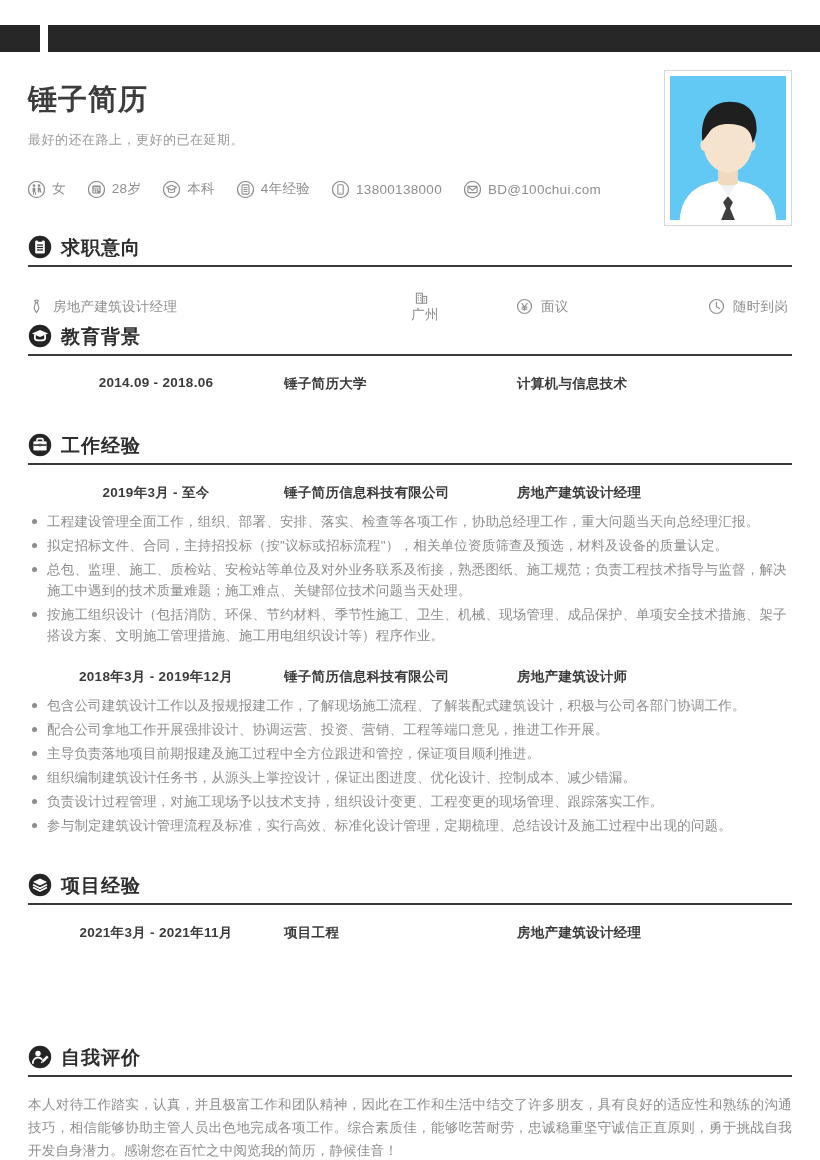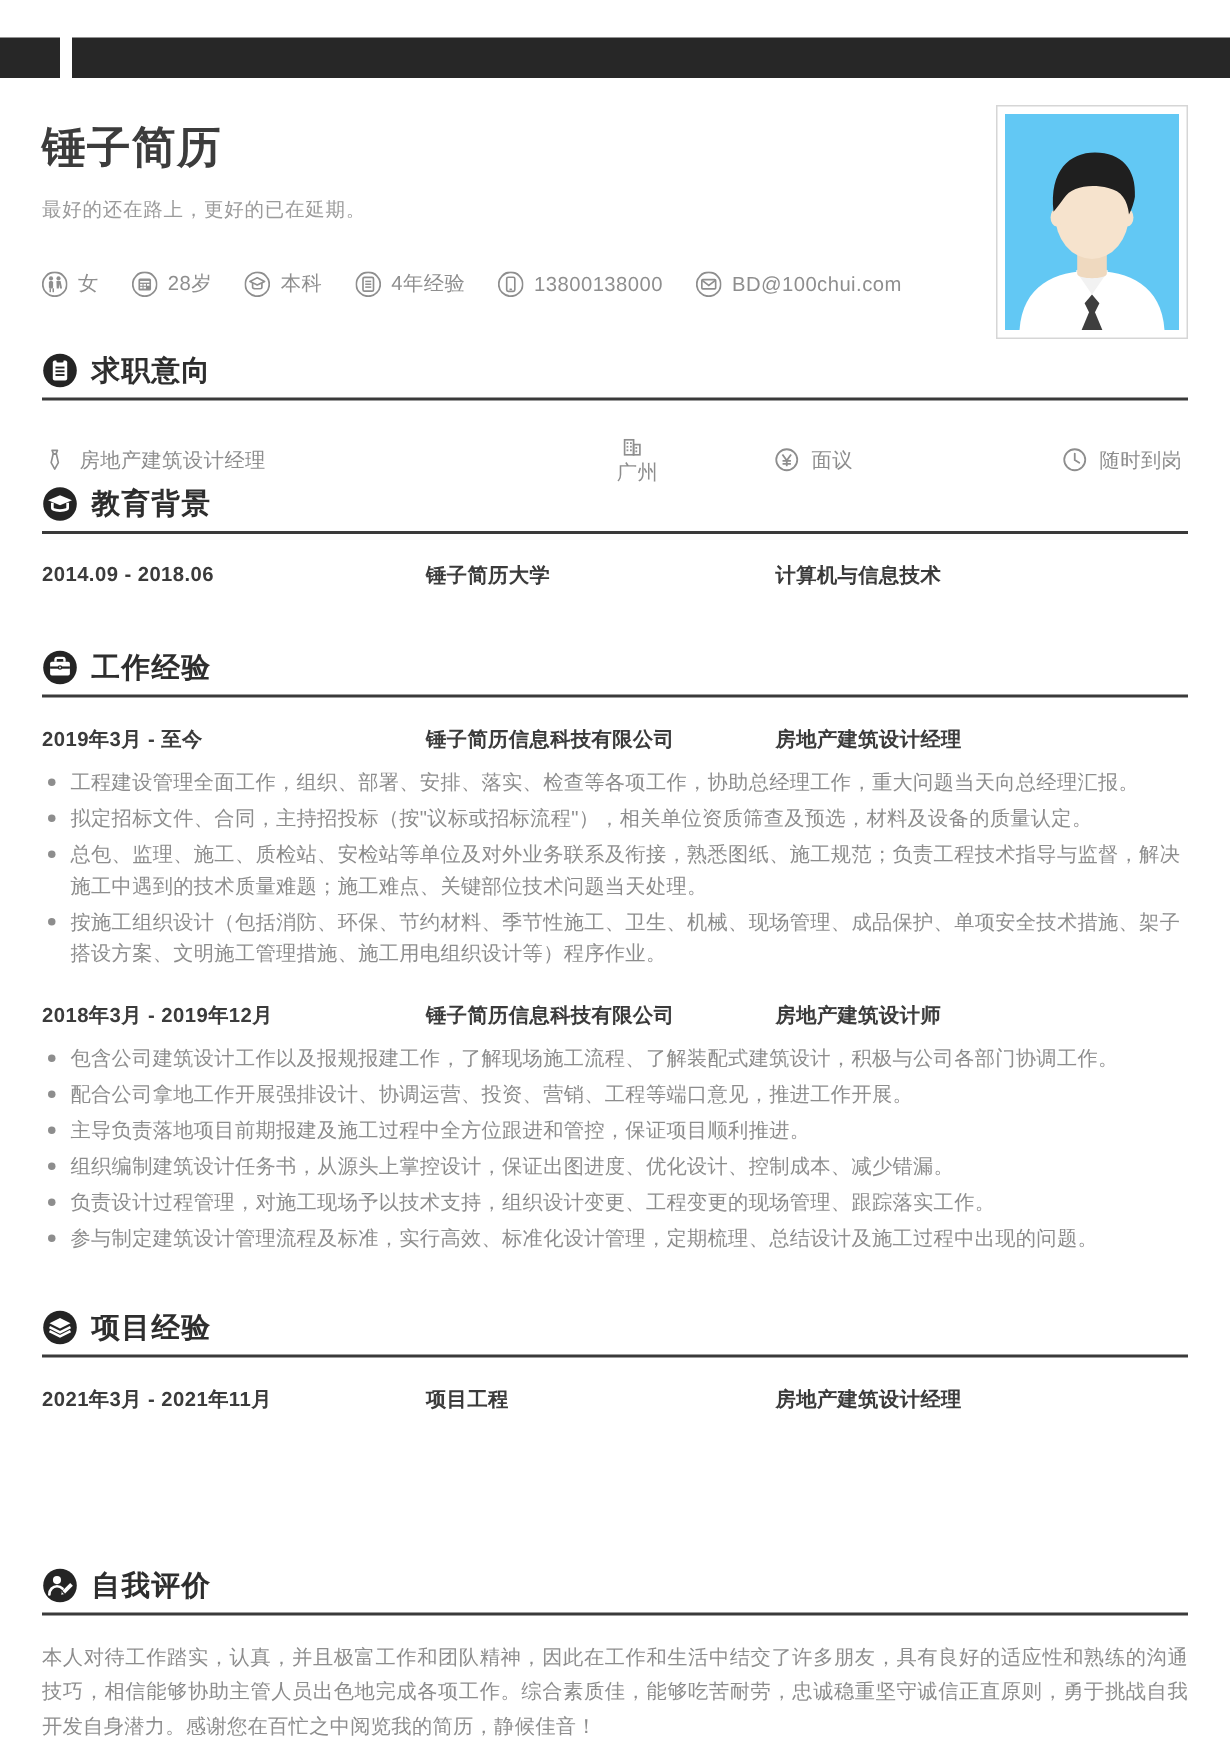--- a/index.html
+++ b/index.html
@@ -157,21 +157,21 @@
   }
 
   
   .row3 {
     display: flex;
     font-size: 13.5px;
     font-weight: bold;
     color: #3b3b3b;
     letter-spacing: .3px;
   }
-  .row3 .c1 { width: 256px; }
+  .row3 .c1 { width: 256px; text-align: center; }
   .row3 .c2 { width: 233px; }
   .row3 .c3 { flex: 1; }
 
   .subline {
     font-size: 13px;
     color: #8d8d8d;
     letter-spacing: .3px;
     margin-top: 8px;
   }
 

